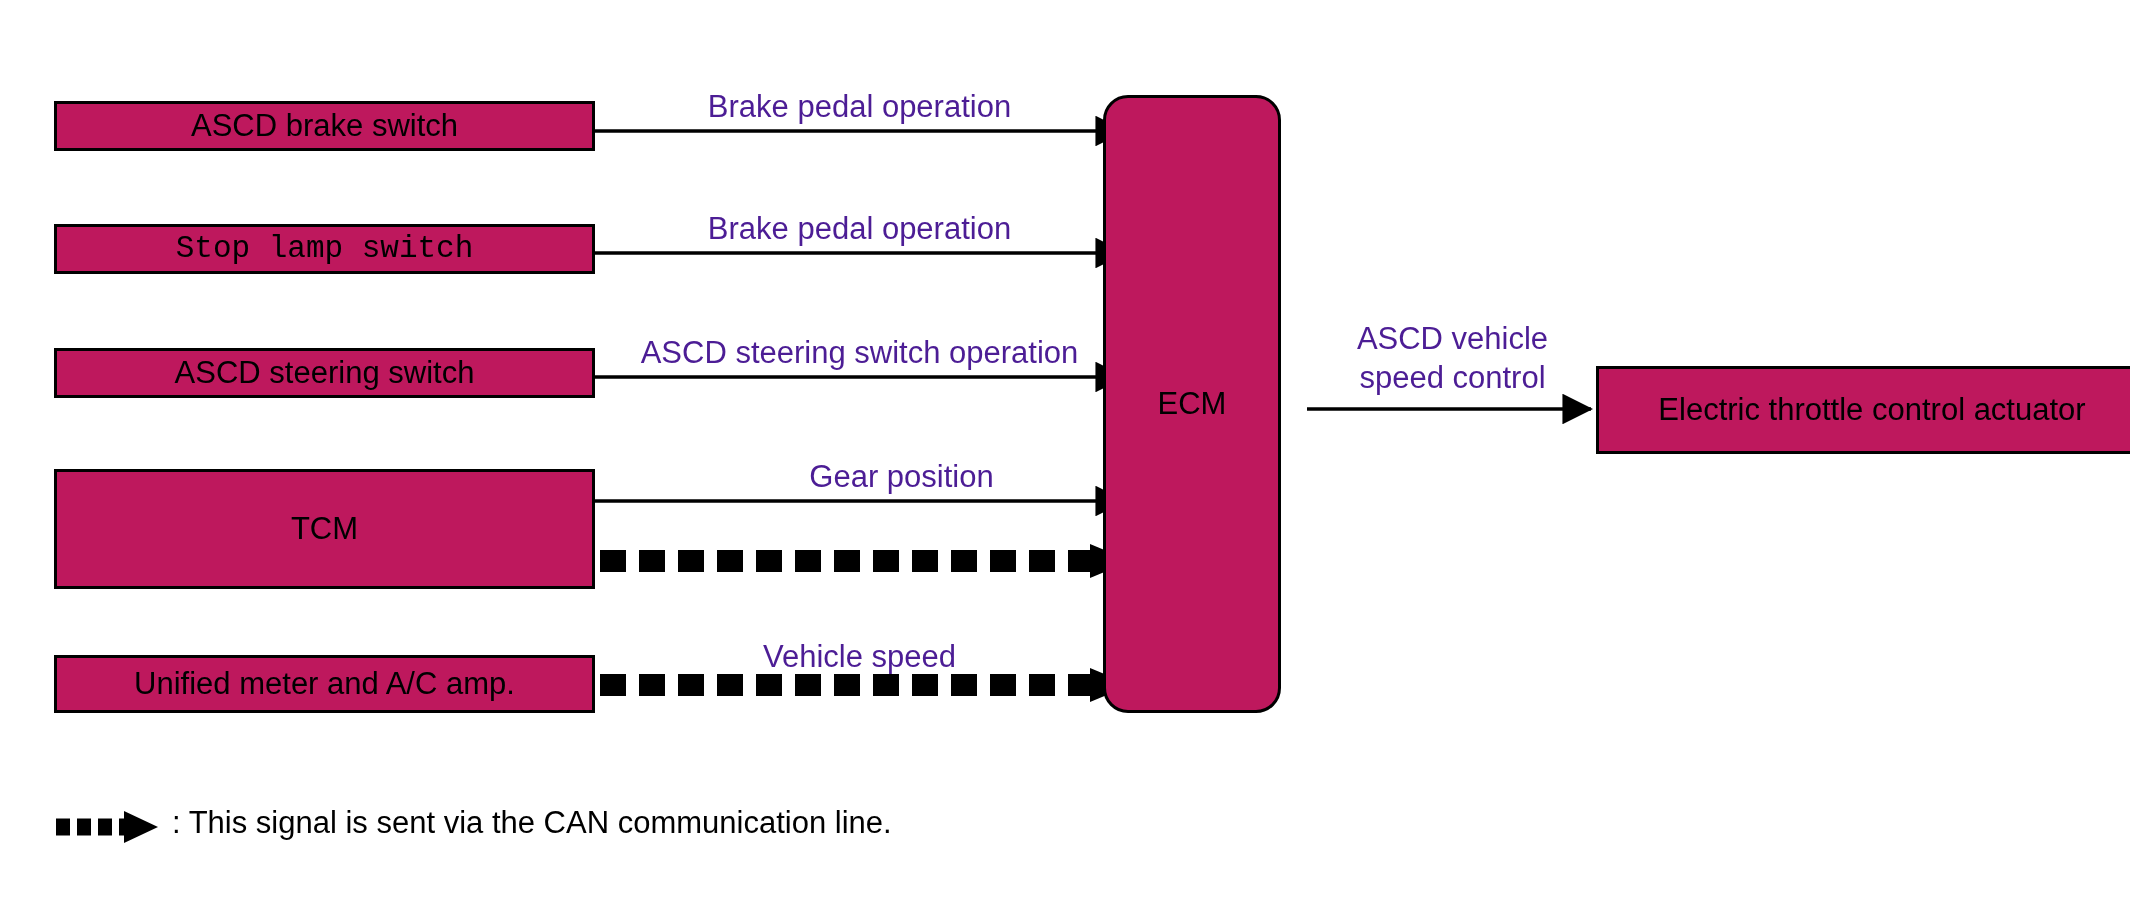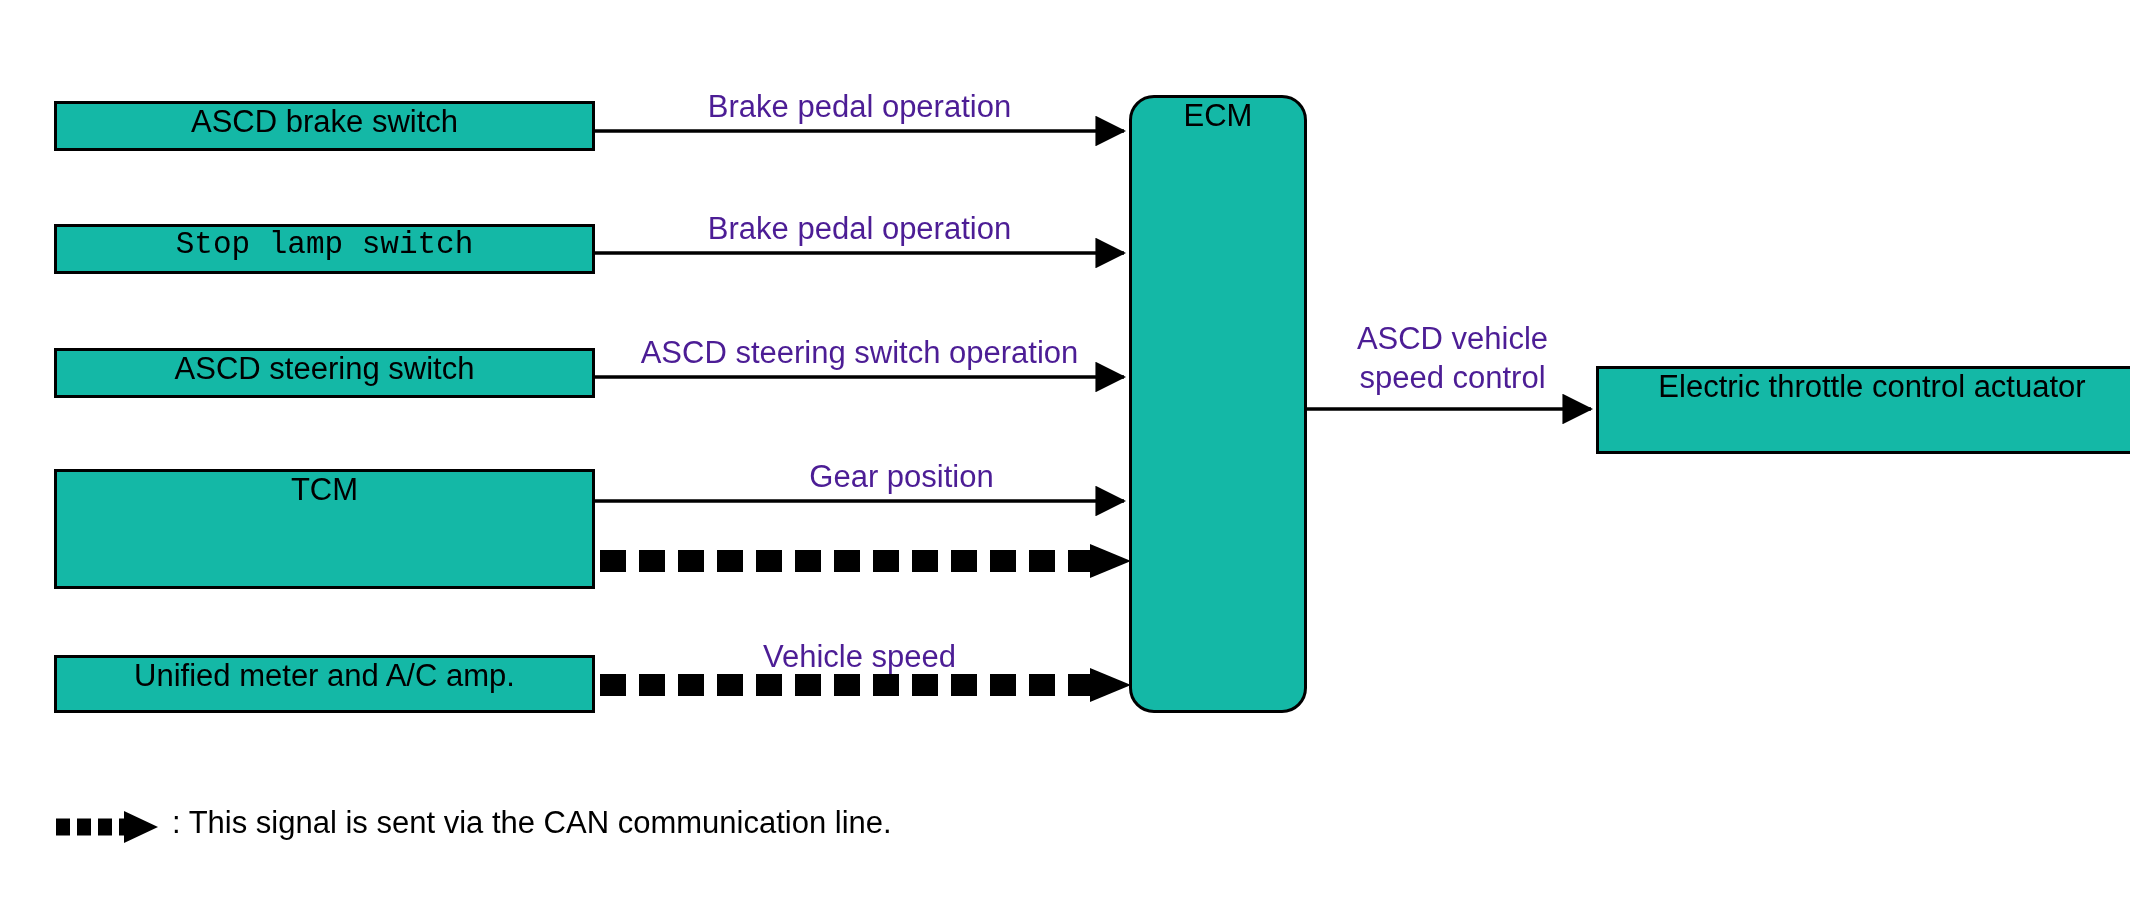--- a/index.html
+++ b/index.html
@@ -17,22 +17,23 @@
   #diagram-root {
     position: relative;
     width: 2130px;
     height: 897px;
     background: #ffffff;
   }
   .node-box {
     position: absolute;
     box-sizing: border-box;
     border: 3px solid #000000;
-    background: #14b8a6;
+    background: #be185d;
     display: flex;
+    align-items: center;
     justify-content: center;
   }
   .node-label {
     font-size: 31px;
     line-height: 1.15;
     color: #000000;
     white-space: nowrap;
     text-align: center;
   }
   .edge-label {
@@ -128,21 +129,21 @@
   </div>
 
   <div class="node-box" style="left:54px; top:655px; width:541px; height:58px;">
     <span class="node-label">Unified meter and A/C amp.</span>
   </div>
 
   <div class="node-box" style="left:54px; top:469px; width:541px; height:120px;">
     <span class="node-label">TCM</span>
   </div>
 
-  <div class="node-box" style="left:1129px; top:95px; width:178px; height:618px;border-radius:25px;">
+  <div class="node-box" style="left:1103px; top:95px; width:178px; height:618px;border-radius:25px;">
     <span class="node-label">ECM</span>
   </div>
 
   <div class="node-box" style="left:1596px; top:366px; width:552px; height:88px;">
     <span class="node-label">Electric throttle control actuator</span>
   </div>
 
   <div class="edge-label" style="left:595px; top:90px; width:529px;">Brake pedal operation</div>
 
   <div class="edge-label" style="left:595px; top:212px; width:529px;">Brake pedal operation</div>

